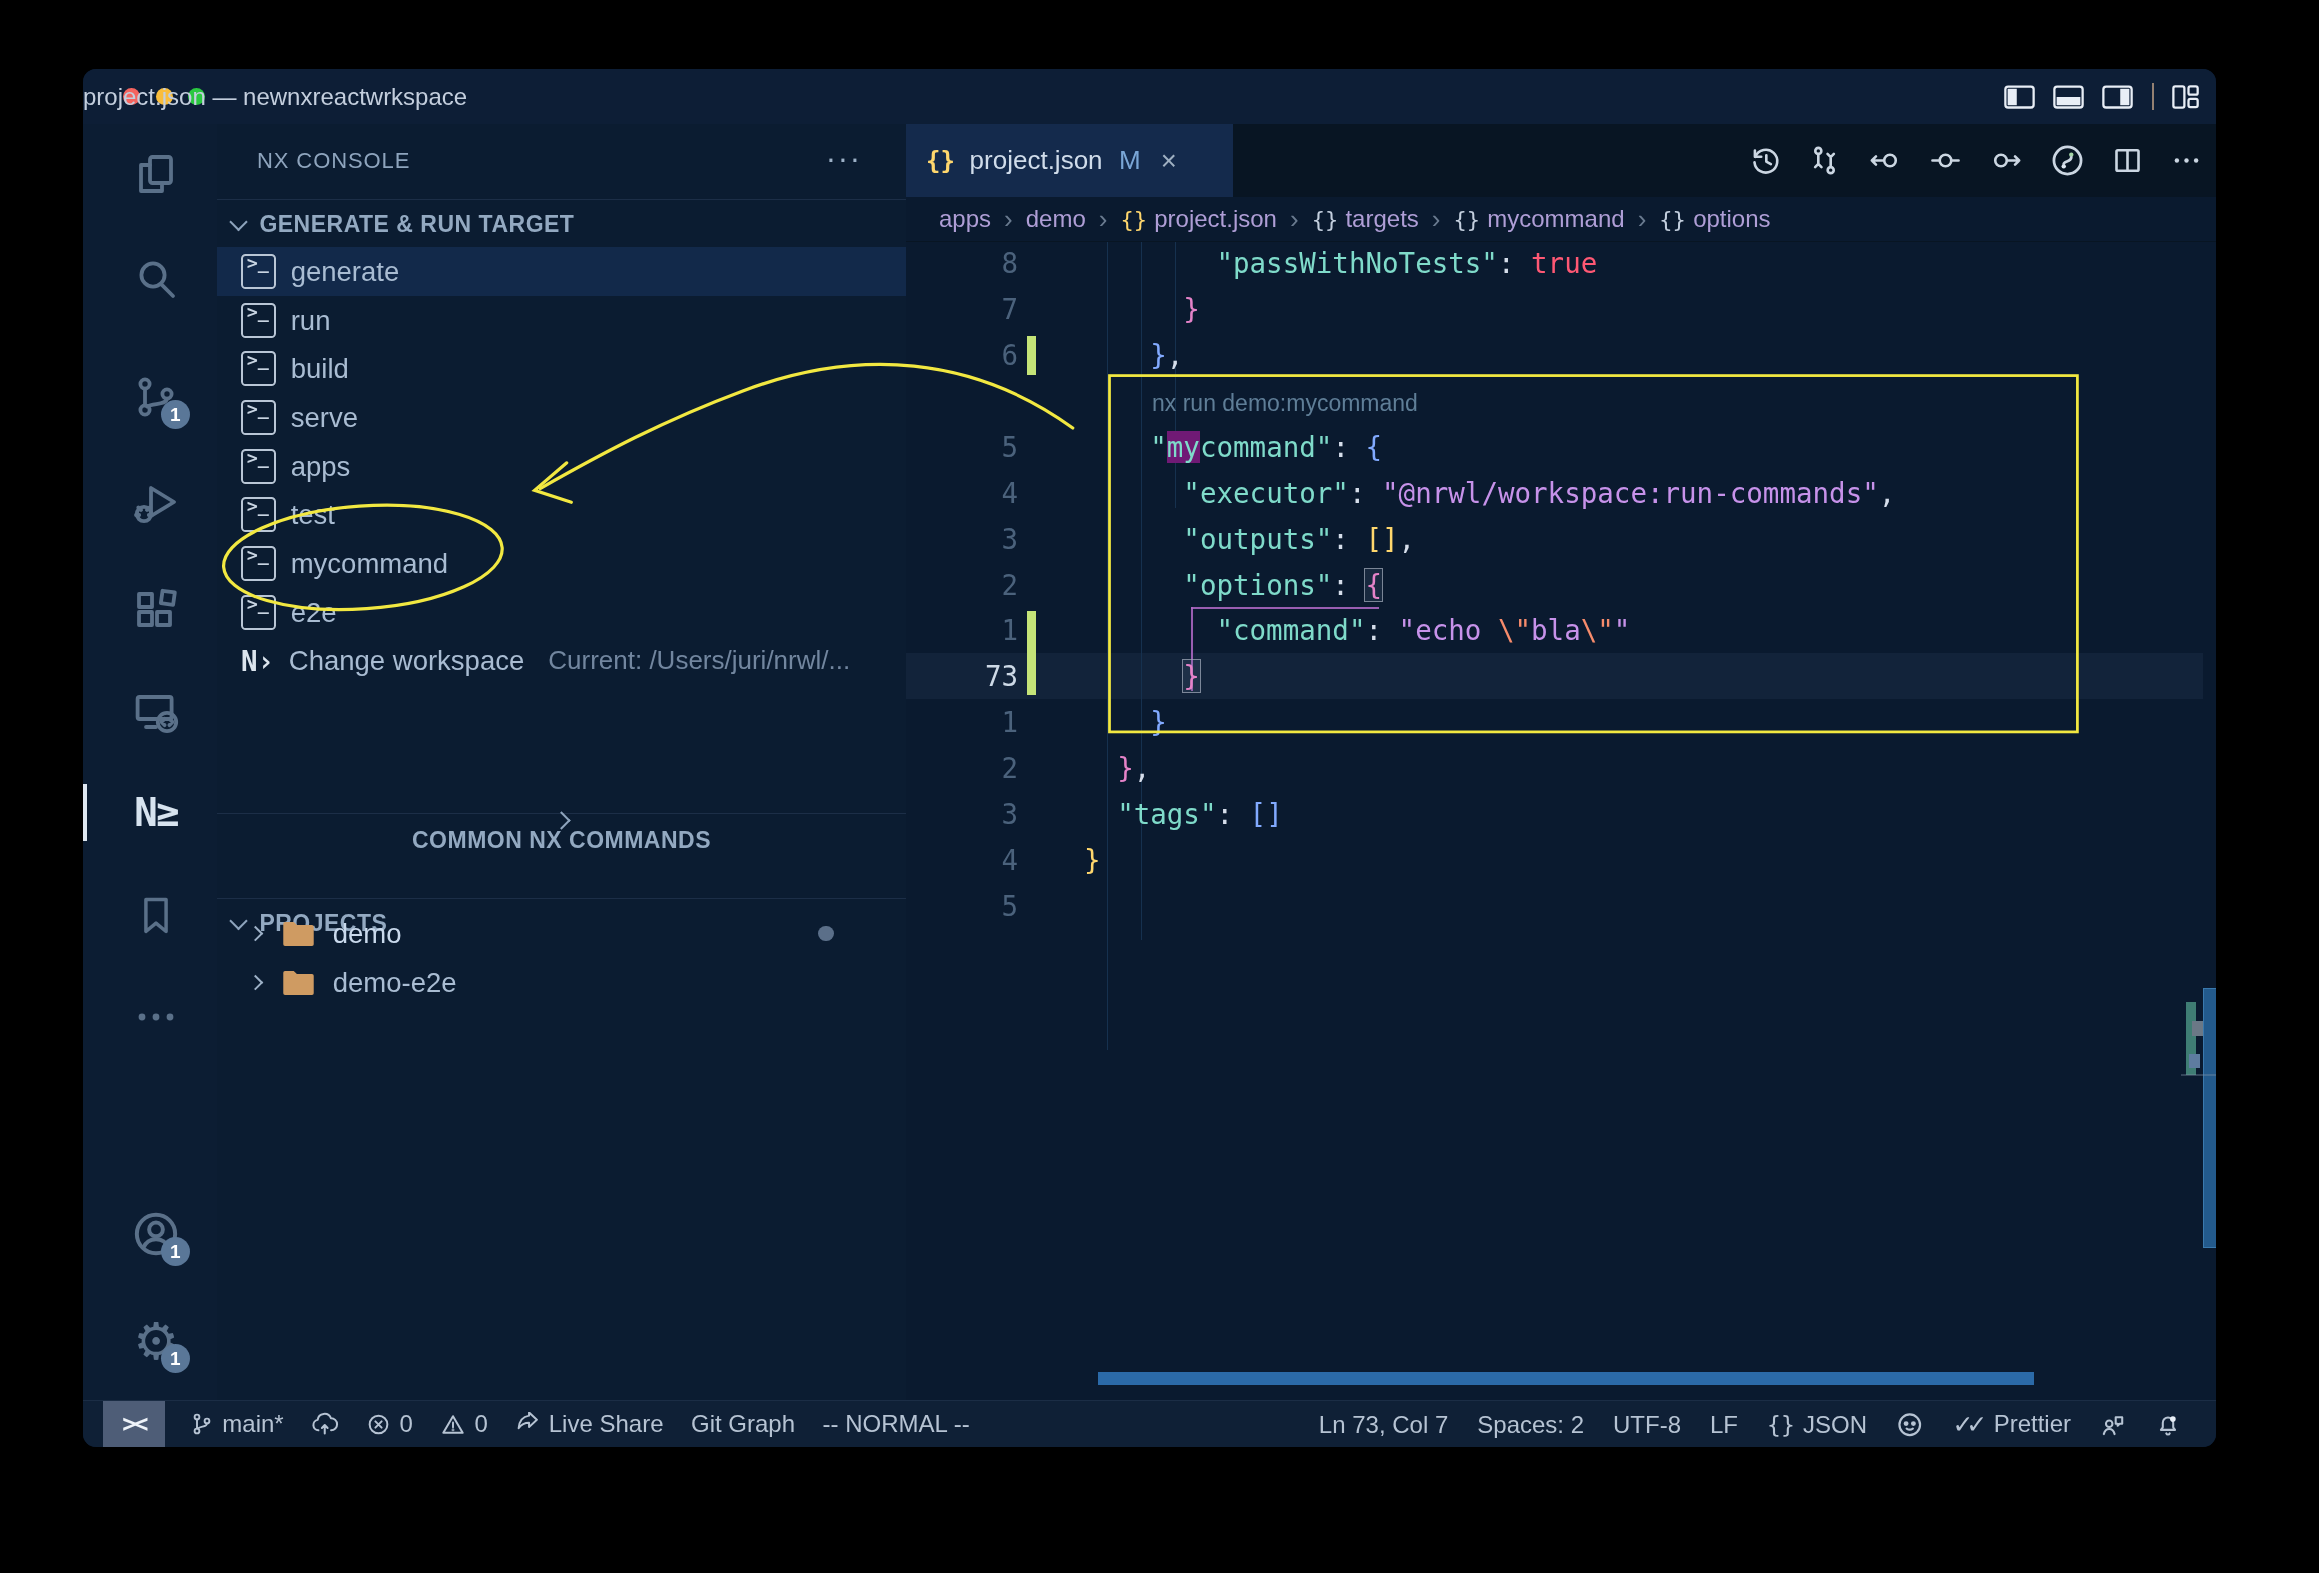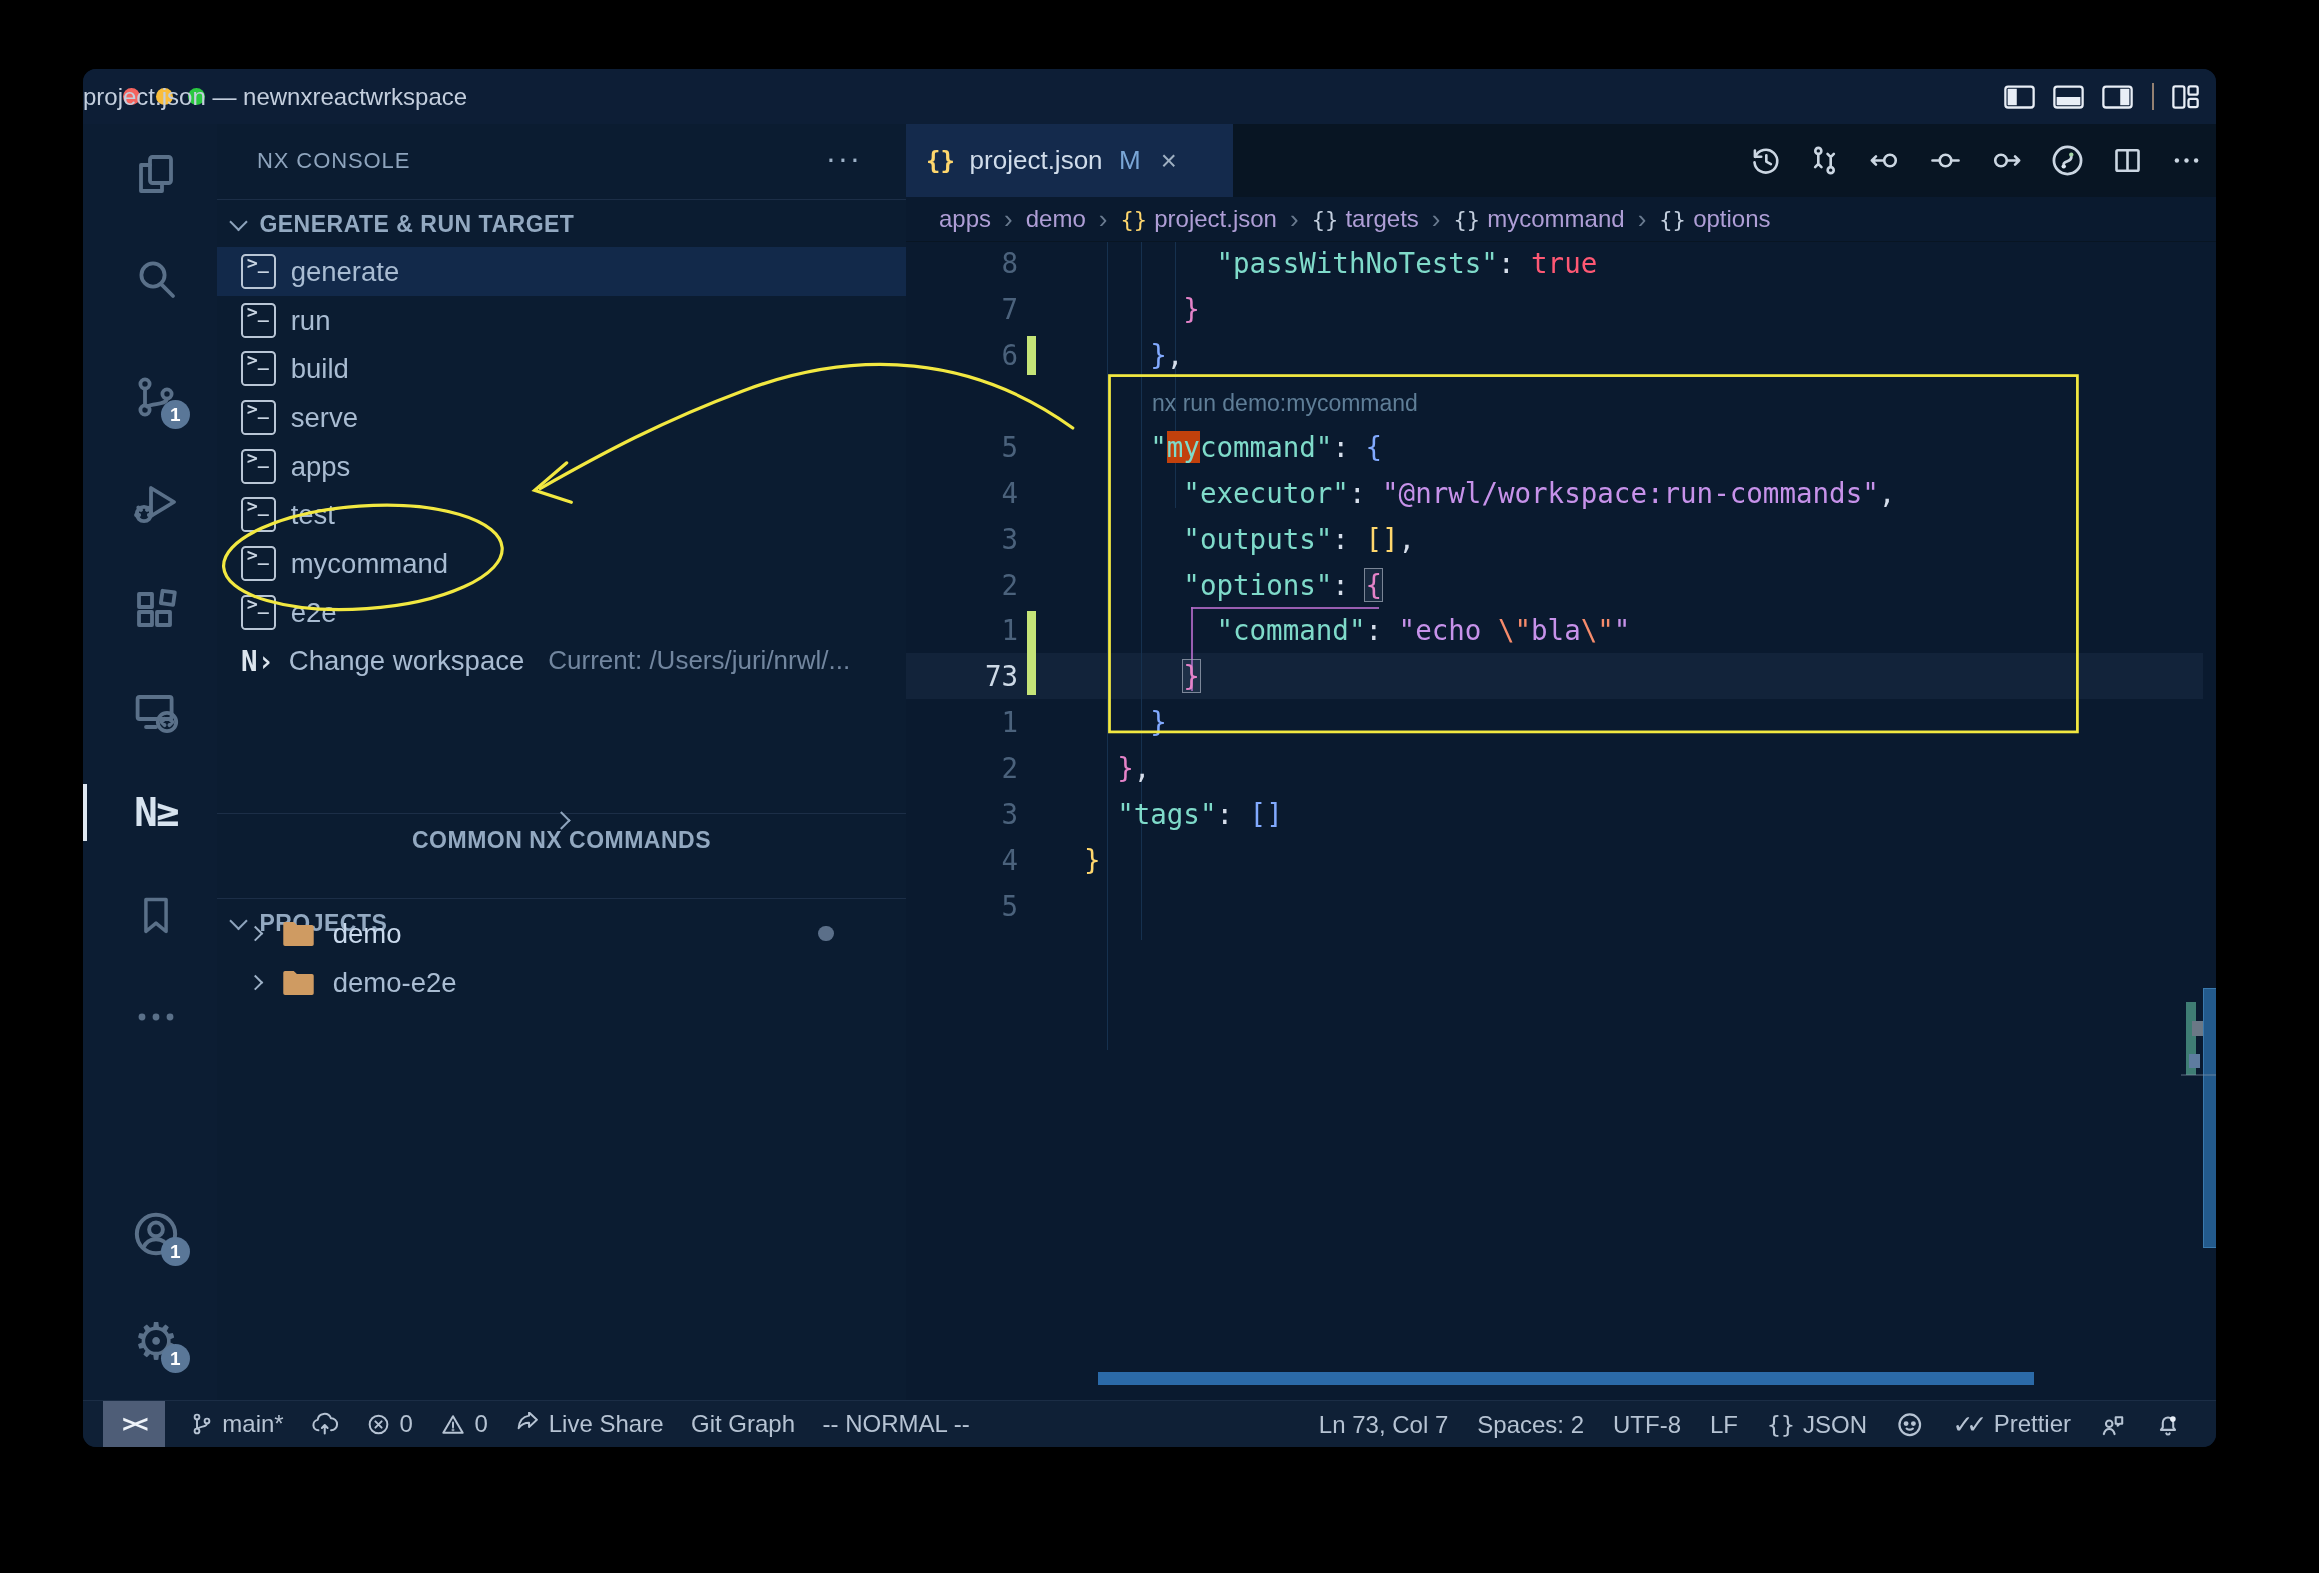--- a/index.html
+++ b/index.html
@@ -81,21 +81,21 @@
   .gutter-num{position:absolute;width:88px;text-align:right;font-family:"DejaVu Sans Mono",monospace;
               font-size:27.5px;color:var(--lnum);line-height:46px;left:24px;}
   .gutter-num.cur{color:var(--lnum-cur);}
   .git-bar{position:absolute;left:121px;width:9.2px;background:var(--git-green);}
   .codeline{position:absolute;left:178px;font-family:"DejaVu Sans Mono",monospace;font-size:27.5px;
             line-height:46px;white-space:pre;color:var(--pn);}
   .tk-key{color:var(--key);} .tk-pn{color:var(--pn);} .tk-str{color:var(--str);}
   .tk-esc{color:var(--esc);} .tk-bool{color:var(--bool);}
   .tk-by{color:var(--brace-y);} .tk-bp{color:var(--brace-p);} .tk-bb{color:var(--brace-b);}
   .tk-bpm{color:var(--brace-p);outline:1.8px solid rgba(160,170,185,.75);outline-offset:0.9px;background:rgba(90,110,140,.18);}
-  .tk-keysel{color:var(--key);background:#c2410c;}
+  .tk-keysel{color:var(--key);background:#701a75;}
   .lens{position:absolute;left:246px;font-size:23px;color:var(--lens);line-height:46px;}
   .blame{position:absolute;left:408px;font-family:"DejaVu Sans Mono",monospace;font-size:27px;
          color:var(--blame);line-height:46px;}
   .iguide{position:absolute;width:0.9px;background:#16314f;}
   .pguide-v{position:absolute;width:1.8px;background:#b36bc8;opacity:.85;}
   .pguide-h{position:absolute;height:1.8px;background:#b36bc8;opacity:.85;}
   .vscroll{position:absolute;left:1297px;width:13px;background:var(--scroll);border:0.9px solid #3a79ad;}
   .hscroll{position:absolute;height:13px;background:#2b6aa8;}
   .ruler-teal{position:absolute;left:1280px;width:10px;background:#3f7d74;}
   .ruler-blk{position:absolute;}

